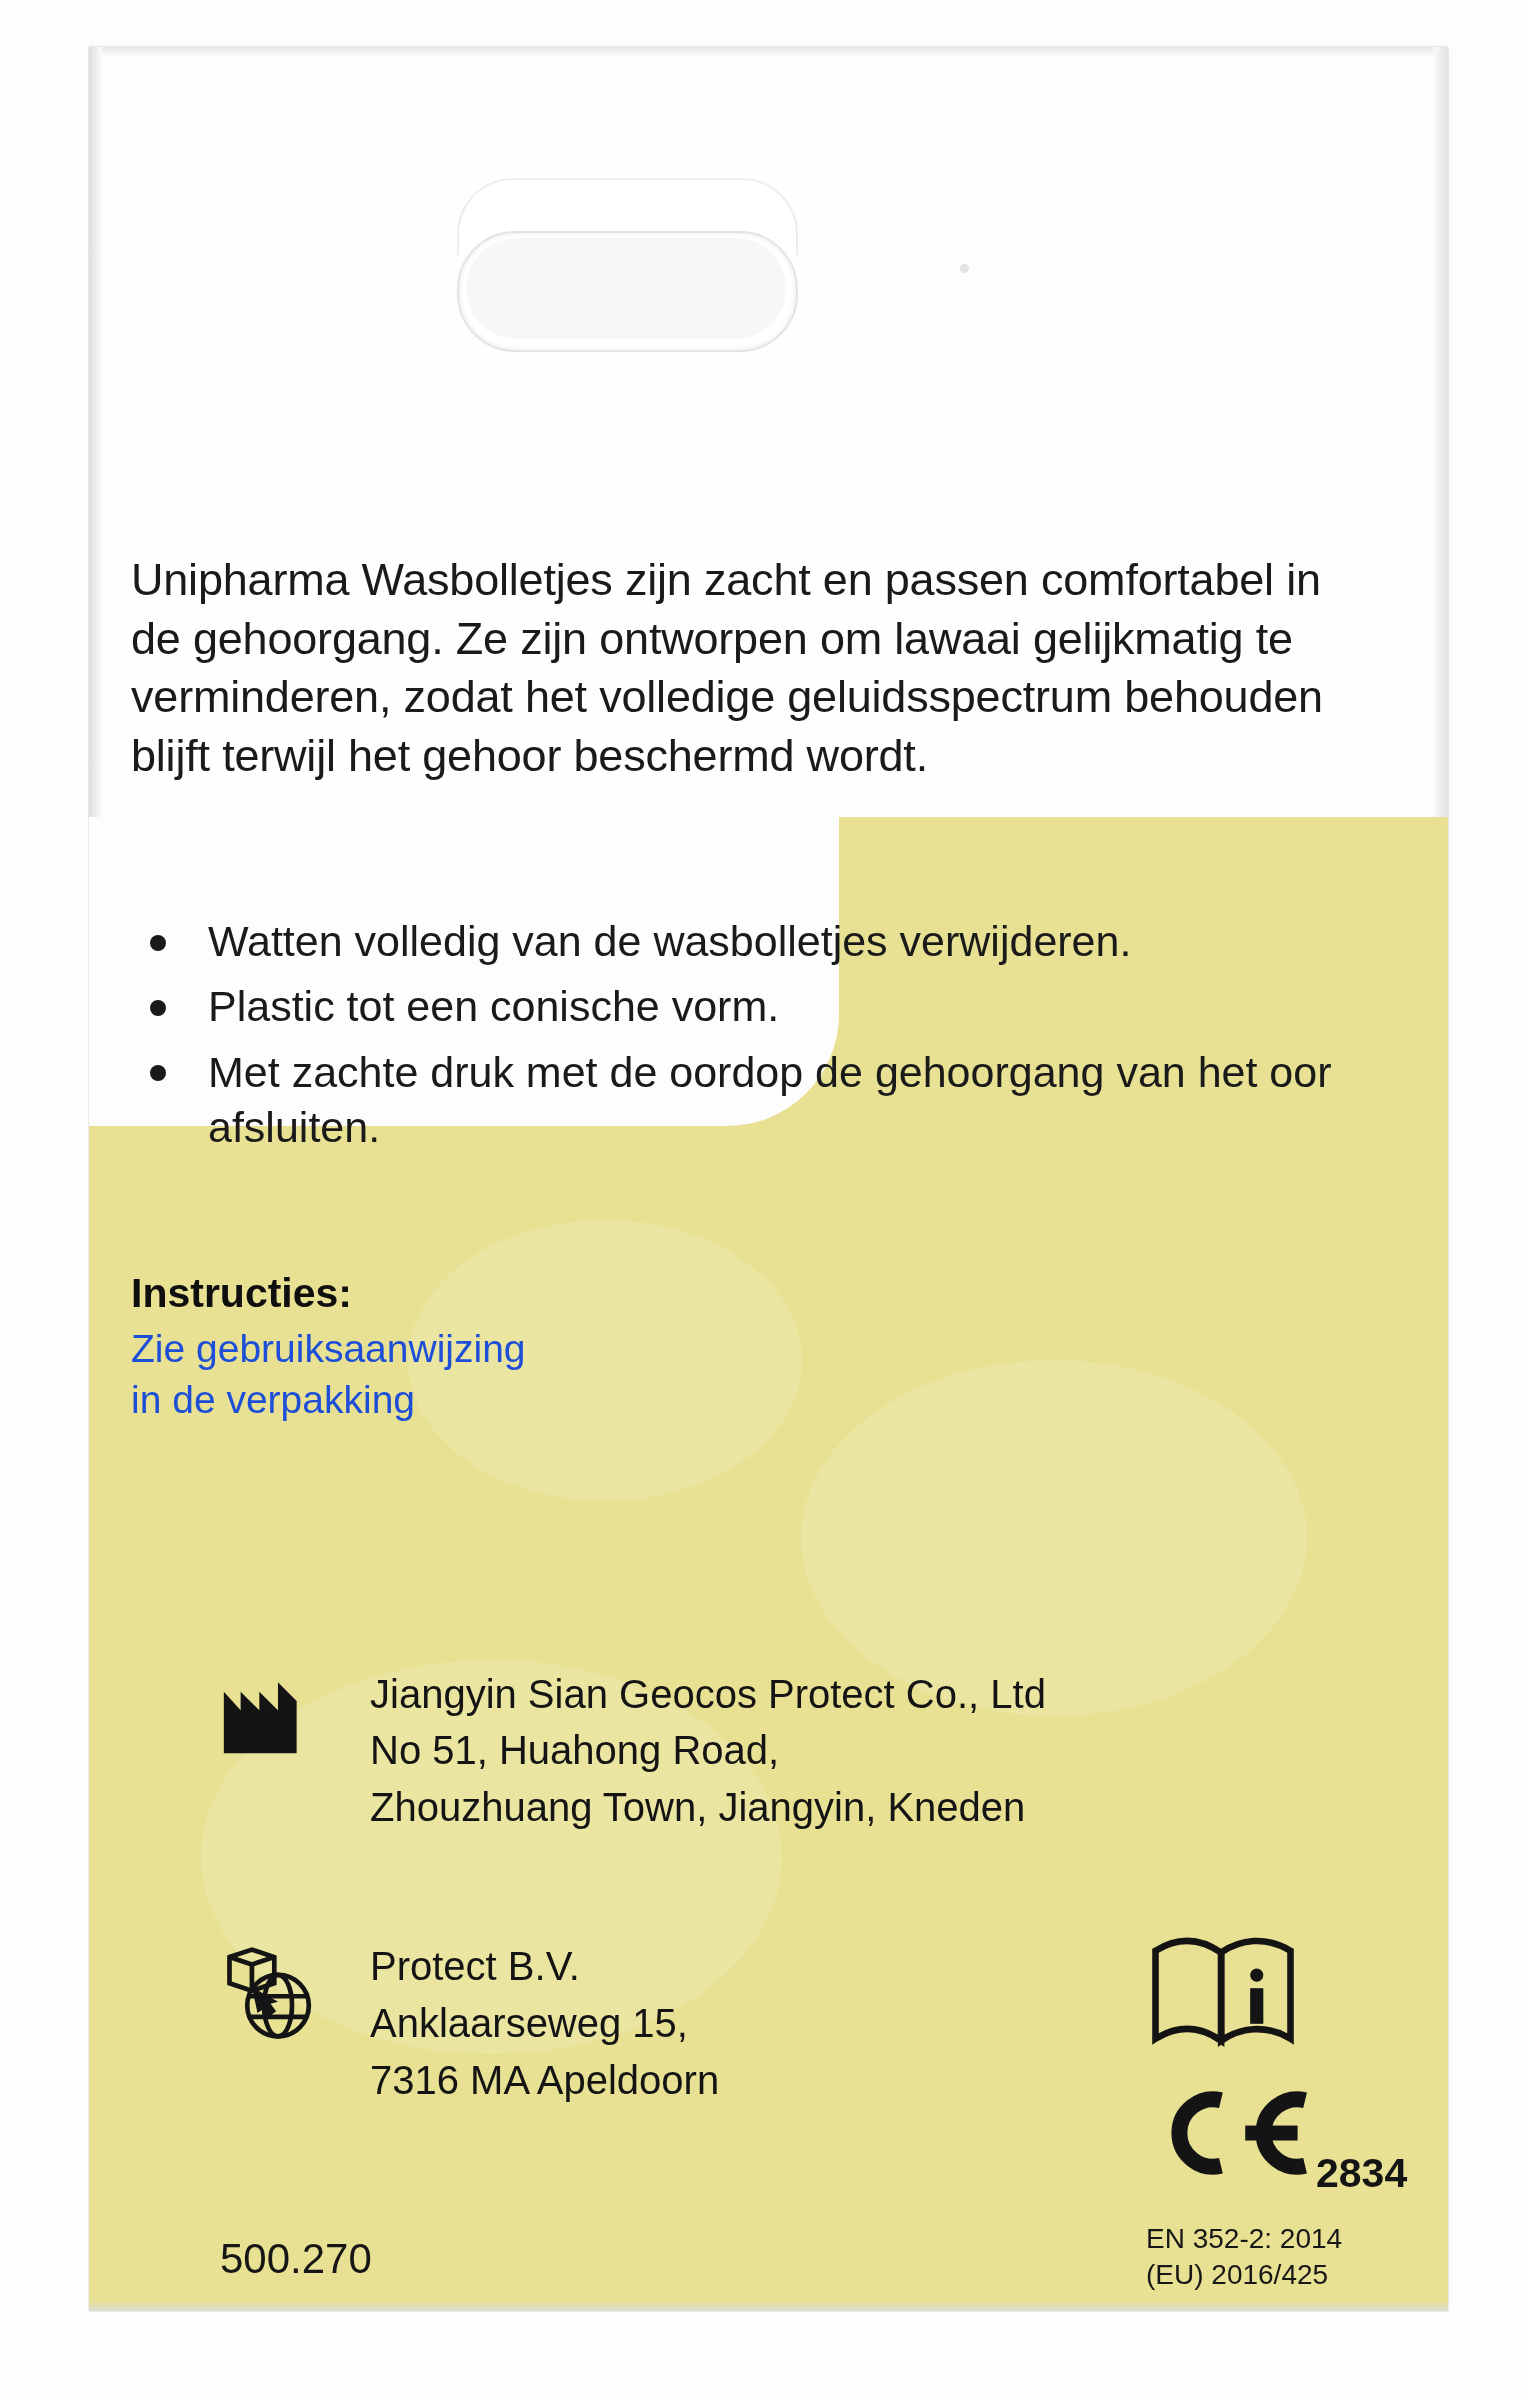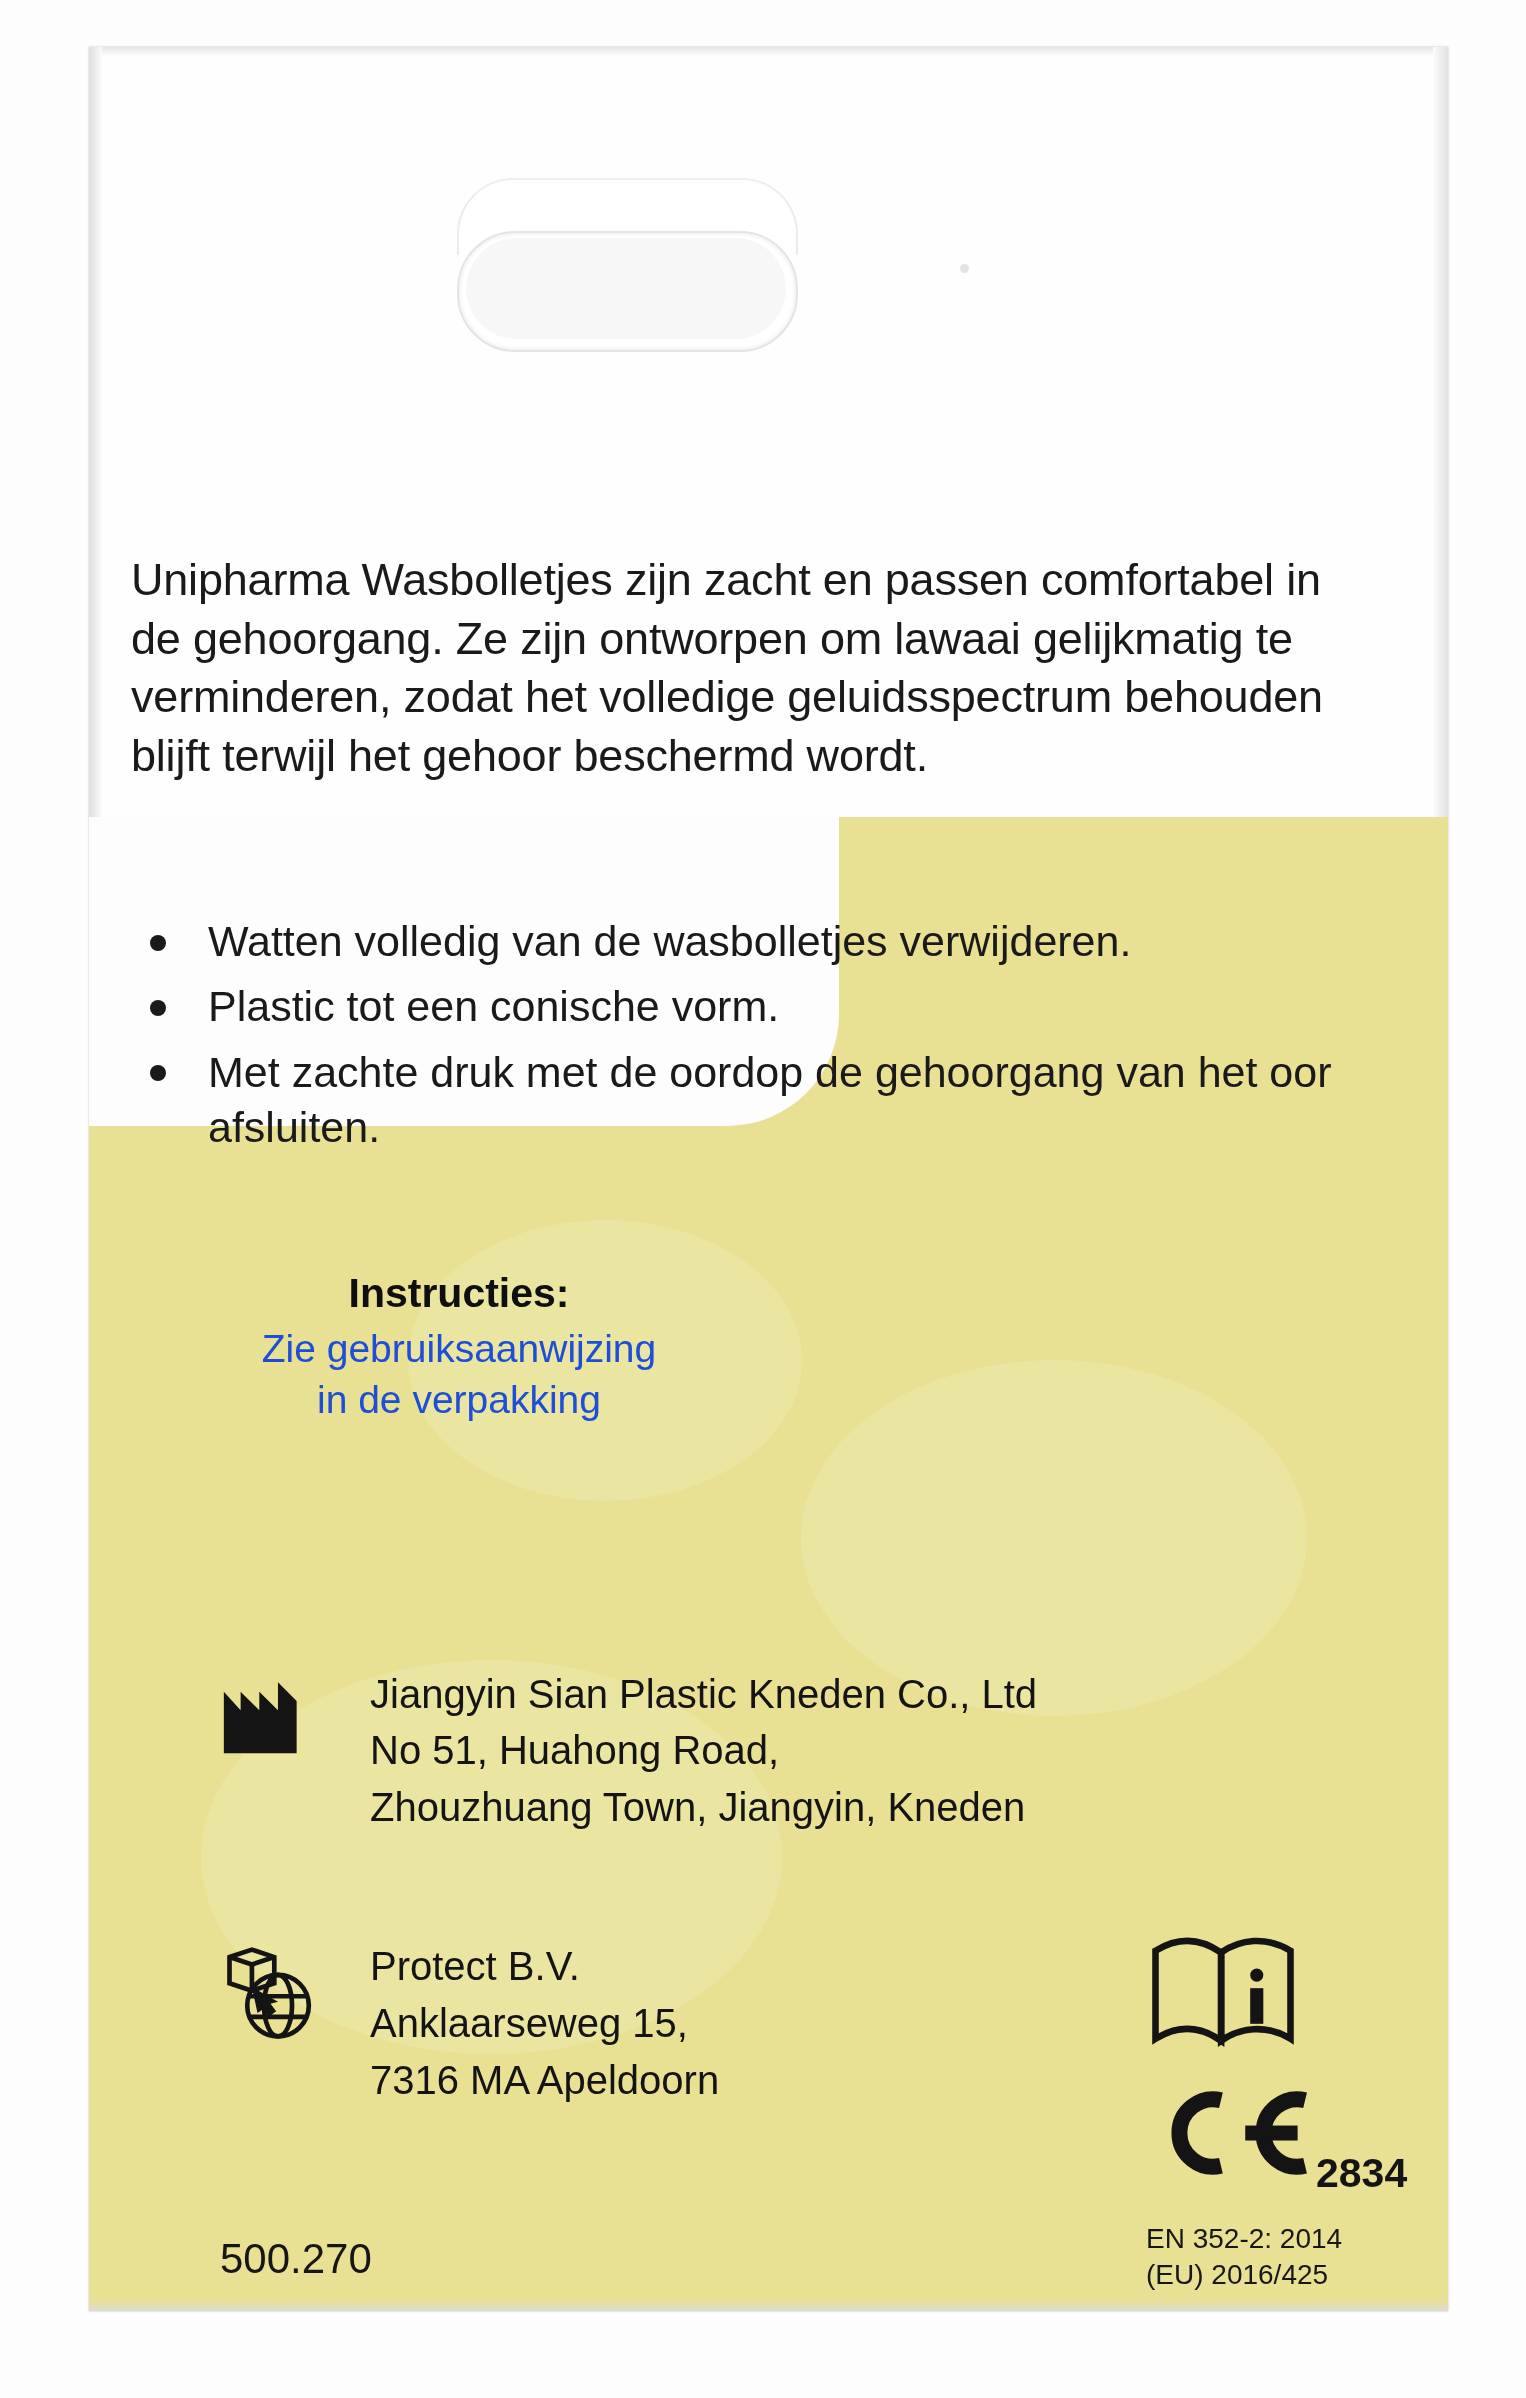--- a/index.html
+++ b/index.html
@@ -174,21 +174,20 @@
     height: 16px;
     background: #1a1a1a;
     border-radius: 50%;
   }
 
   .instructions-block {
     position: absolute;
     left: 42px;
     top: 1223px;
     width: 656px;
-    text-align: center;
   }
   .instructions-title {
     font-size: 41px;
     font-weight: bold;
     color: #0f0f0f;
     margin-bottom: 5.6px;
   }
   .instructions-text {
     font-size: 39px;
     line-height: 1.33;
@@ -320,21 +319,21 @@
       <div class="instructions-text">in de verpakking</div>
     </div>
 
     <div class="manuf-block">
       <span class="factory-icon">
         <svg viewBox="0 0 108 90" width="101" height="84" aria-hidden="true">
           <path d="M4 86 L4 20 L22 40 L22 20 L42 40 L42 20 L62 40 L62 10 L82 30 L82 86 Z" fill="#141414"></path>
         </svg>
       </span>
       <div class="manuf-text">
-        <div>Jiangyin Sian Plastic Kneden Co., Ltd</div>
+        <div>Jiangyin Sian Geocos Protect Co., Ltd</div>
         <div>No 51, Huahong Road,</div>
         <div>Zhouzhuang Town, Jiangyin, Kneden</div>
       </div>
     </div>
 
     <div class="dist-block">
       <span class="globe-icon">
         <svg viewBox="0 0 110 105" width="103" height="98" aria-hidden="true">
           <g fill="none" stroke="#141414" stroke-width="5">
             <path d="M10 14 L34 6 L58 14 L58 42 L34 50 L10 42 Z"></path>

